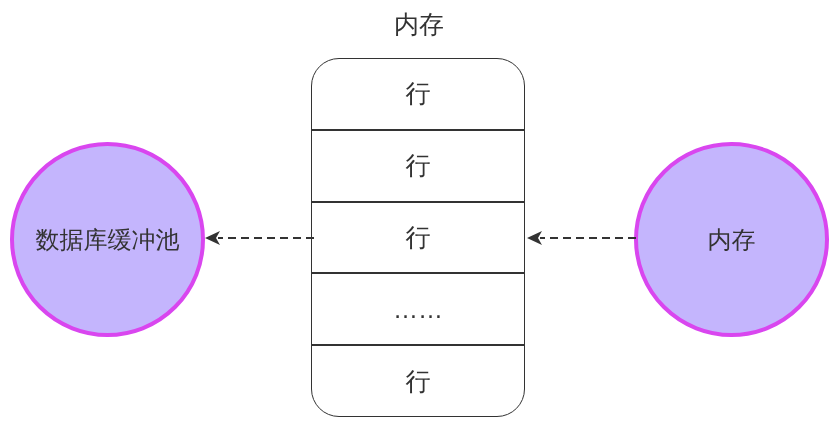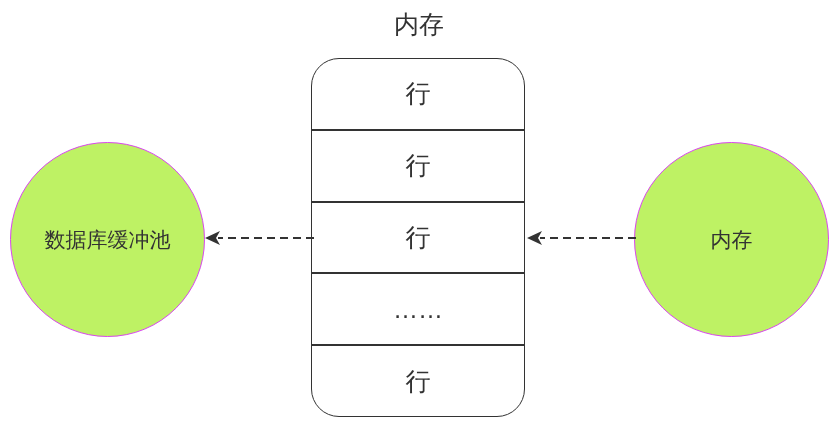--- a/index.html
+++ b/index.html
@@ -51,27 +51,27 @@
     color: #333333;
     box-sizing: border-box;
   }
   .memory-row + .memory-row {
     border-top: 2px solid #333333;
   }
   .circle-node {
     position: absolute;
     width: 195px;
     height: 195px;
-    border: 1px solid #d946ef;
+    border: 4px solid #d946ef;
     border-radius: 50%;
-    background: #bef264;
+    background: #c4b5fd;
     display: flex;
     align-items: center;
     justify-content: center;
-    font-size: 21px;
+    font-size: 24px;
     color: #333333;
     box-sizing: border-box;
     white-space: nowrap;
   }
   .circle-left  { left: 10px;  top: 142px; }
   .circle-right { left: 634px; top: 142px; }
   .arrow {
     position: absolute;
     top: 230px;
     height: 16px;

